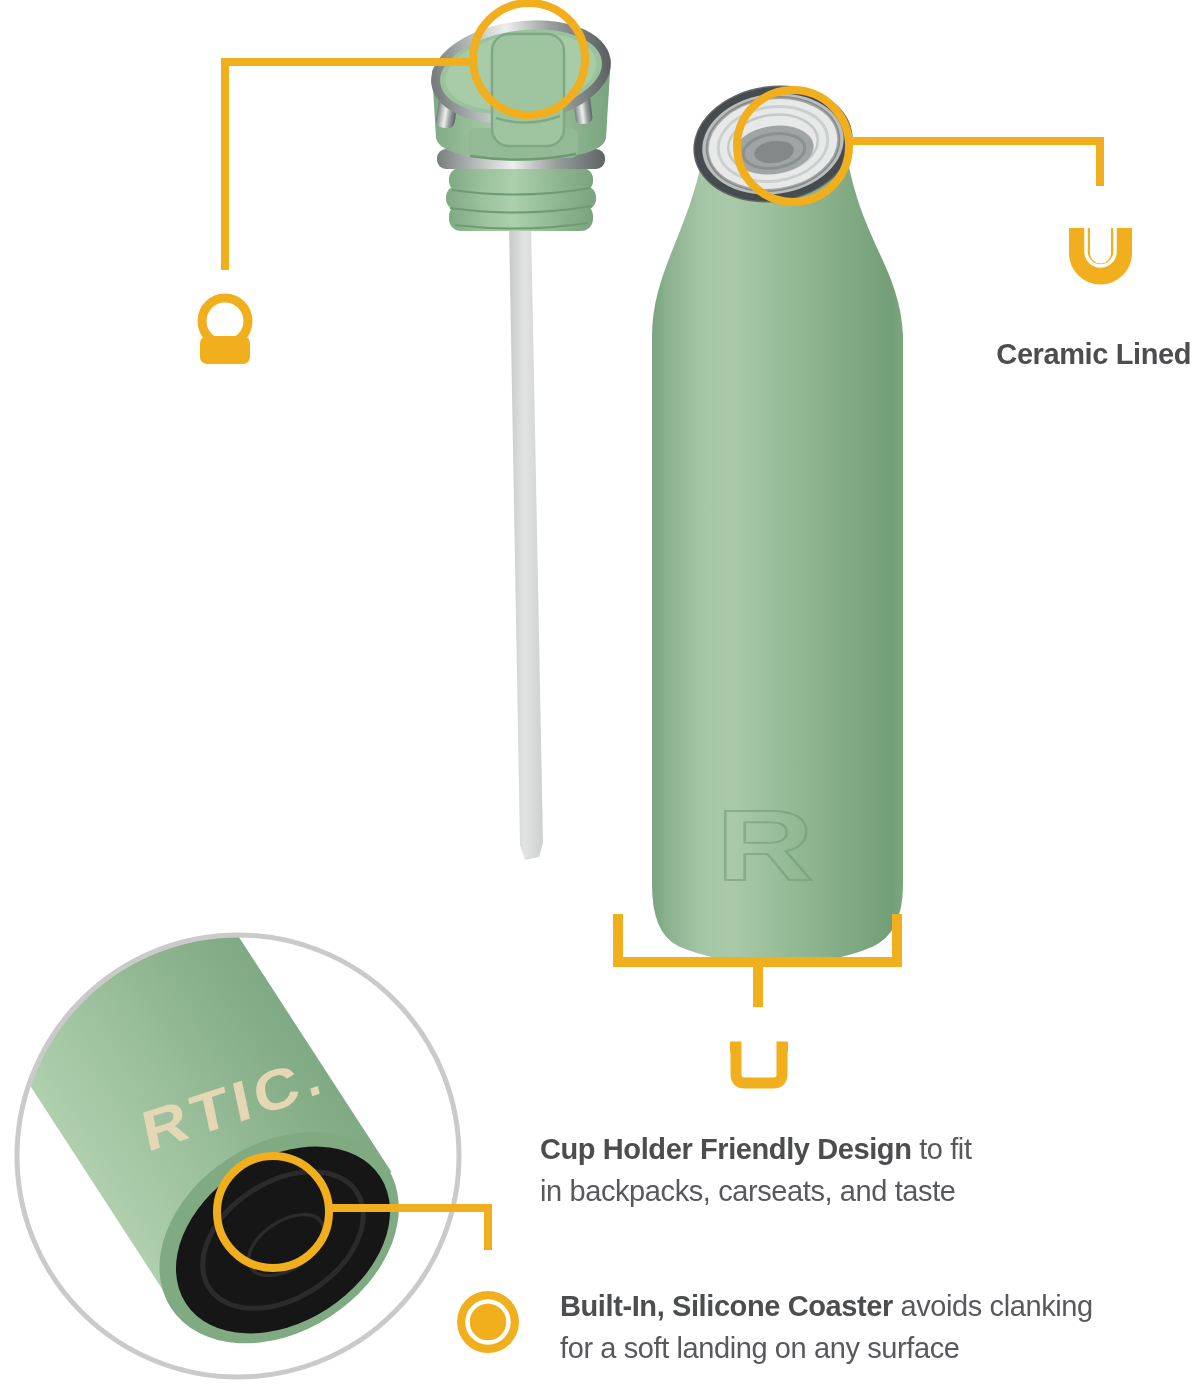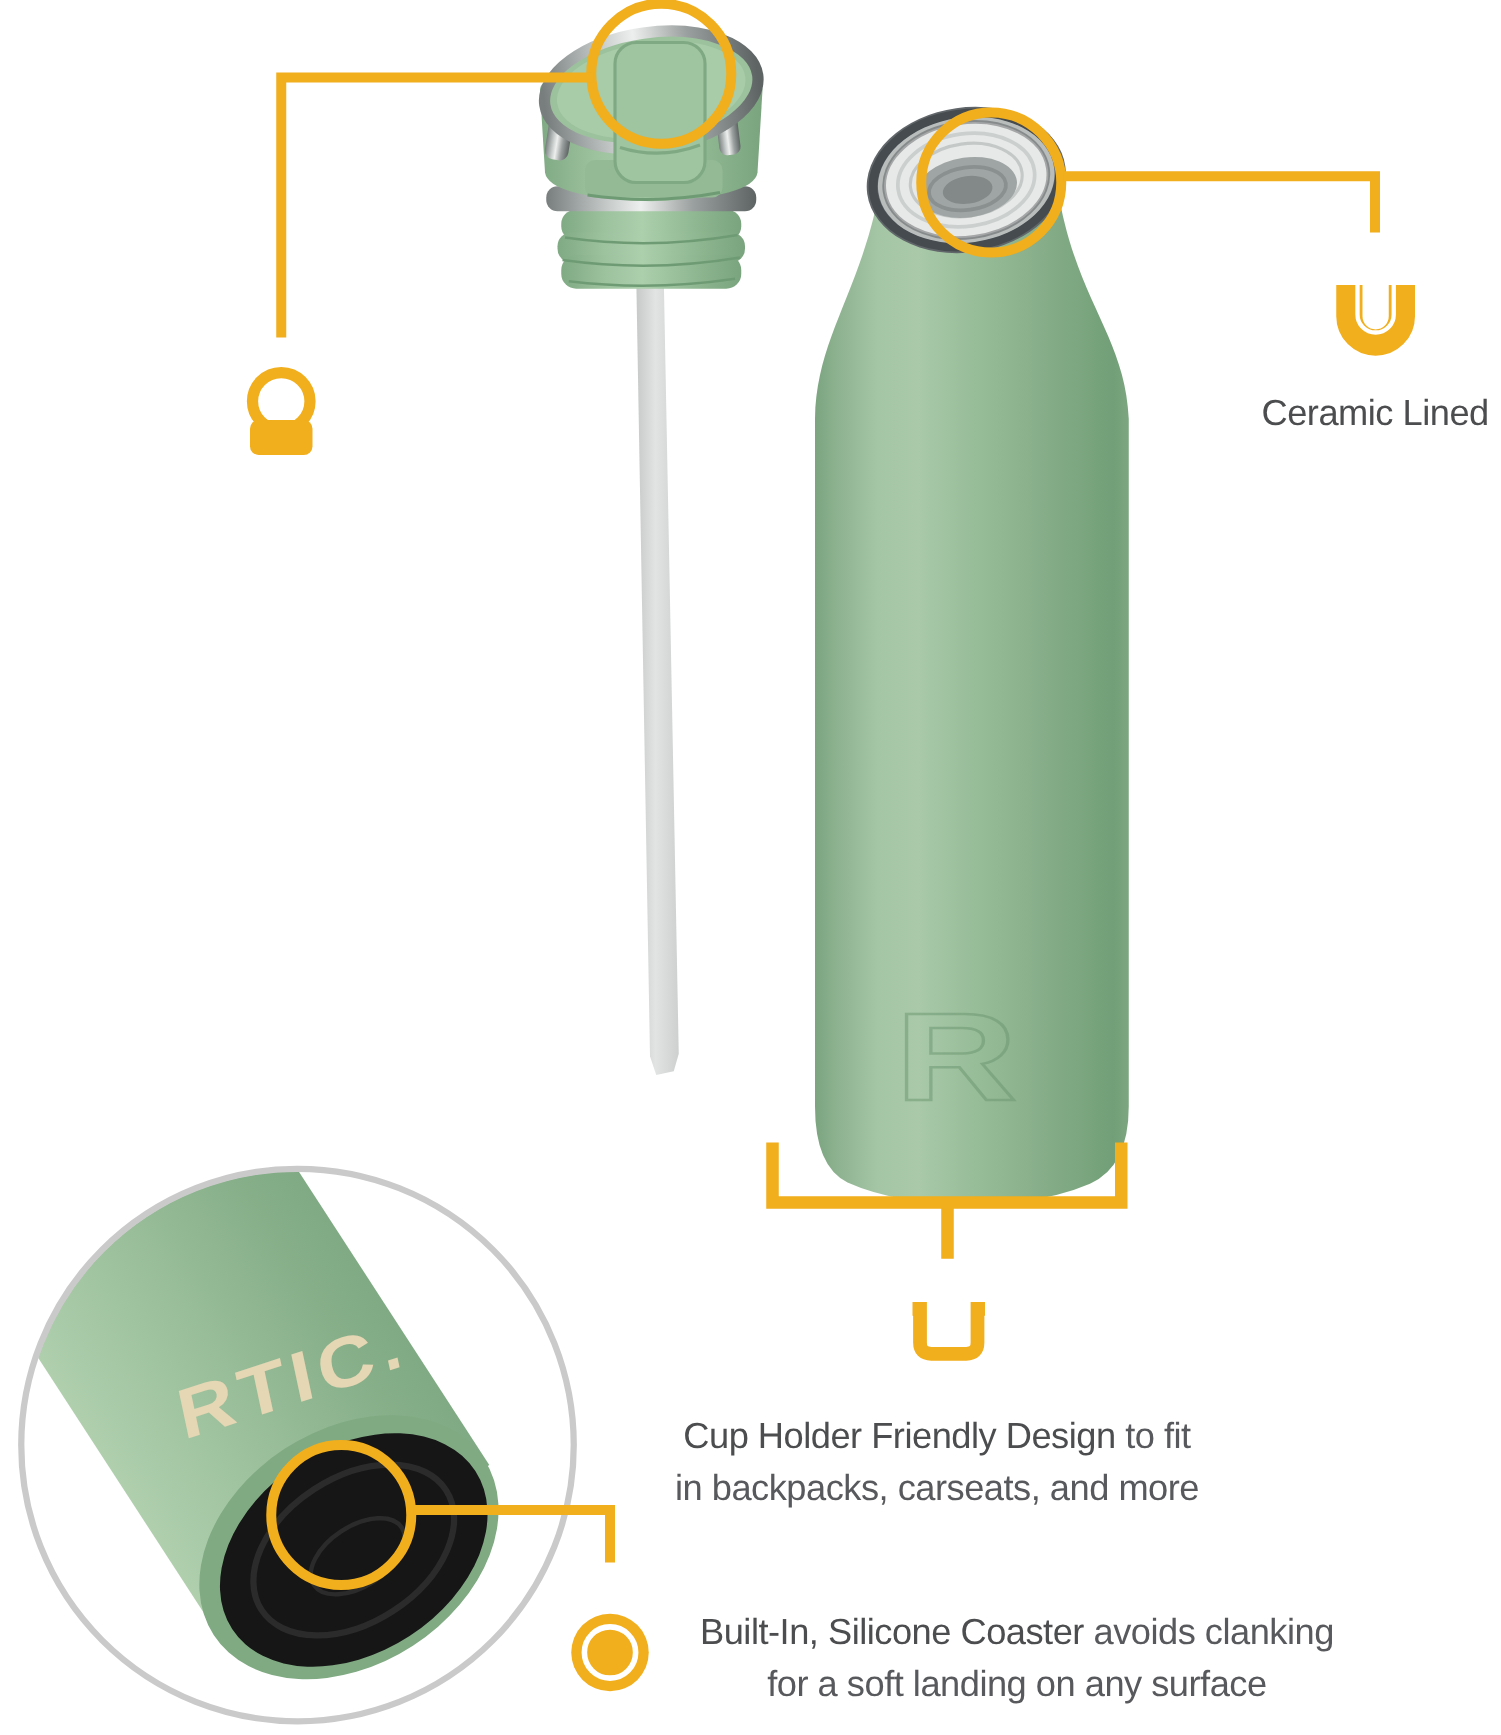--- a/index.html
+++ b/index.html
@@ -11,23 +11,22 @@
     font-family:"Liberation Sans", sans-serif;
   }
   .stage svg.art{position:absolute;left:0;top:0;}
   .label{
     position:absolute;
     font-size:29px;
     line-height:40px;
     letter-spacing:-0.4px;
     color:#58595C;
     white-space:nowrap;
-    text-align:center;
   }
-  .label .bold{font-weight:normal;color:#4C4D4F;}
+  .label .bold{font-weight:bold;color:#4C4D4F;margin-top:23px;}
   .label.center-text{text-align:center;}
   .label.right-text{text-align:right;}
   #lid-label{left:15px;top:381px;width:420px;}
   #ceramic-label{right:10px;top:311px;line-height:40px;}
   #cupholder-label{left:540px;top:1128px;line-height:42px;}
   #coaster-label{left:560px;top:1285px;line-height:42px;}
 </style>
 </head>
 <body>
 
@@ -189,21 +188,21 @@
 
 
 <div class="label right-text" id="ceramic-label">
   <div class="bold">Ceramic Lined</div>
 </div>
 
 <div class="label" id="cupholder-label">
   <div>
     <span class="bold">Cup Holder Friendly Design</span><span> to fit</span>
   </div>
-  <div>in backpacks, carseats, and more</div>
+  <div>in backpacks, carseats, and taste</div>
 </div>
 
 <div class="label" id="coaster-label">
   <div>
     <span class="bold">Built-In, Silicone Coaster</span><span> avoids clanking</span>
   </div>
   <div>for a soft landing on any surface</div>
 </div>
 
 </div>

